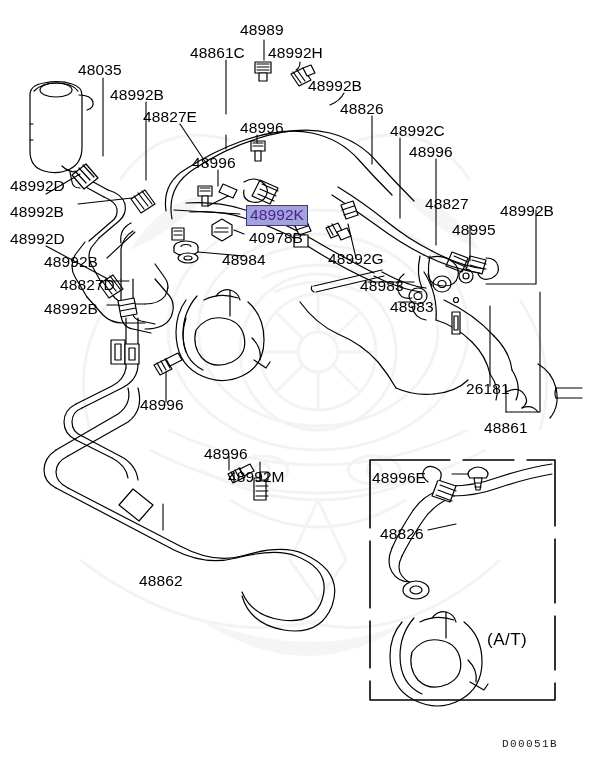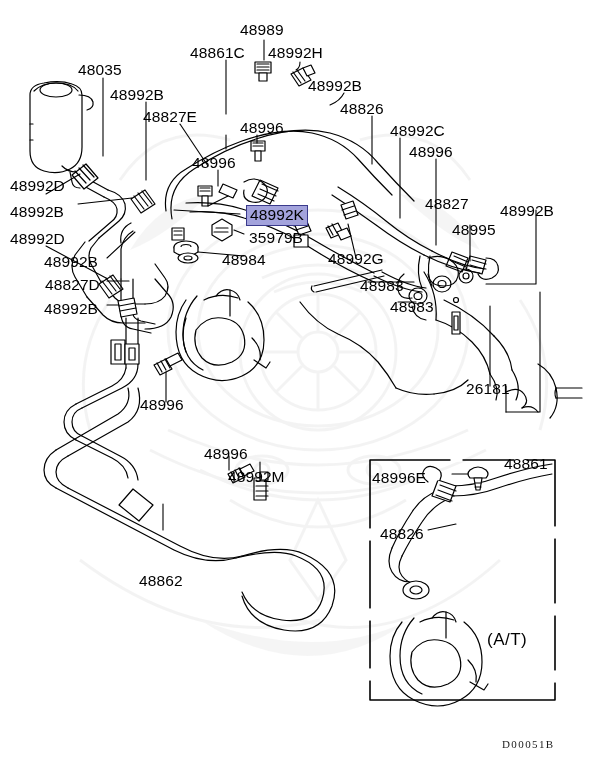--- a/index.html
+++ b/index.html
@@ -32,27 +32,27 @@
     font-family:"Liberation Sans","DejaVu Sans",sans-serif;
     font-size:15.5px;
     letter-spacing:.1px;
     color:#000;
     white-space:nowrap;
     line-height:1;
   }
   .lbl.hl{
     background:#a3a3dc;
     border:1px solid #3a3a8c;
-    color:#000000;
+    color:#4c1d95;
     padding:1px 3px 2px 3px;
     font-weight:500;
   }
   .code{
     position:absolute;
-    font-family:Liberation Serif, serif;
+    font-family:Liberation Mono, monospace;
     font-size:11px;
     letter-spacing:1.4px;
     color:#1a1a1a;
   }
   .at{
     position:absolute;
     font-size:17px;
     letter-spacing:.5px;
   }
 </style>
@@ -447,31 +447,31 @@
       <div class="lbl" style="left: 371px; top: 123px; padding-left: 19px;">48992C</div>
       <div class="lbl" style="left: 409px; top: 144px;">48996</div>
       <div class="lbl" style="left: 192px; top: 155px;">48996</div>
       <div class="lbl" style="left: 425px; top: 167px; margin-top: 29px;">48827</div>
       <div class="lbl" style="left: 10px; top: 178px;">48992D</div>
       <div class="lbl" style="left: 500px; top: 203px;">48992B</div>
       <div class="lbl" style="left: 10px; top: 204px;">48992B</div>
       <div class="lbl hl" style="left: 246px; top: 205px;">48992K</div>
       <div class="lbl" style="left: 452px; top: 222px;">48995</div>
       <div class="lbl" style="left: 10px; top: 231px;">48992D</div>
-      <div class="lbl" style="left: 249px; top: 230px;">35979B</div>
+      <div class="lbl" style="left: 249px; top: 230px;">40978B</div>
       <div class="lbl" style="left: 44px; top: 254px;">48992B</div>
       <div class="lbl" style="left: 222px; top: 252px;">48984</div>
       <div class="lbl" style="left: 328px; top: 251px;">48992G</div>
-      <div class="lbl" style="left: 45px; top: 277px;">48827D</div>
+      <div class="lbl" style="left: 60px; top: 277px;">48827D</div>
       <div class="lbl" style="left: 360px; top: 278px;">48983</div>
       <div class="lbl" style="left: 390px; top: 299px;">48983</div>
       <div class="lbl" style="left: 44px; top: 301px;">48992B</div>
       <div class="lbl" style="left: 140px; top: 397px;">48996</div>
       <div class="lbl" style="left: 466px; top: 381px;">26181</div>
-      <div class="lbl" style="left: 504px; top: 420px; margin-top: 36px;">48861</div>
+      <div class="lbl" style="left: 484px; top: 420px;">48861</div>
       <div class="lbl" style="left: 204px; top: 446px;">48996</div>
       <div class="lbl" style="left: 228px; top: 469px;">48992M</div>
       <div class="lbl" style="left: 139px; top: 541px; margin-top: 32px;">48862</div>
       <div class="lbl" style="left: 372px; top: 470px;">48996E</div>
       <div class="lbl" style="left: 380px; top: 526px;">48826</div>
     </div>
 
   <div class="lbl at" style="left:487px;top:631px;">(A/T)</div>
 
   <div class="code" style="left:502px;top:738px;">D00051B</div>

